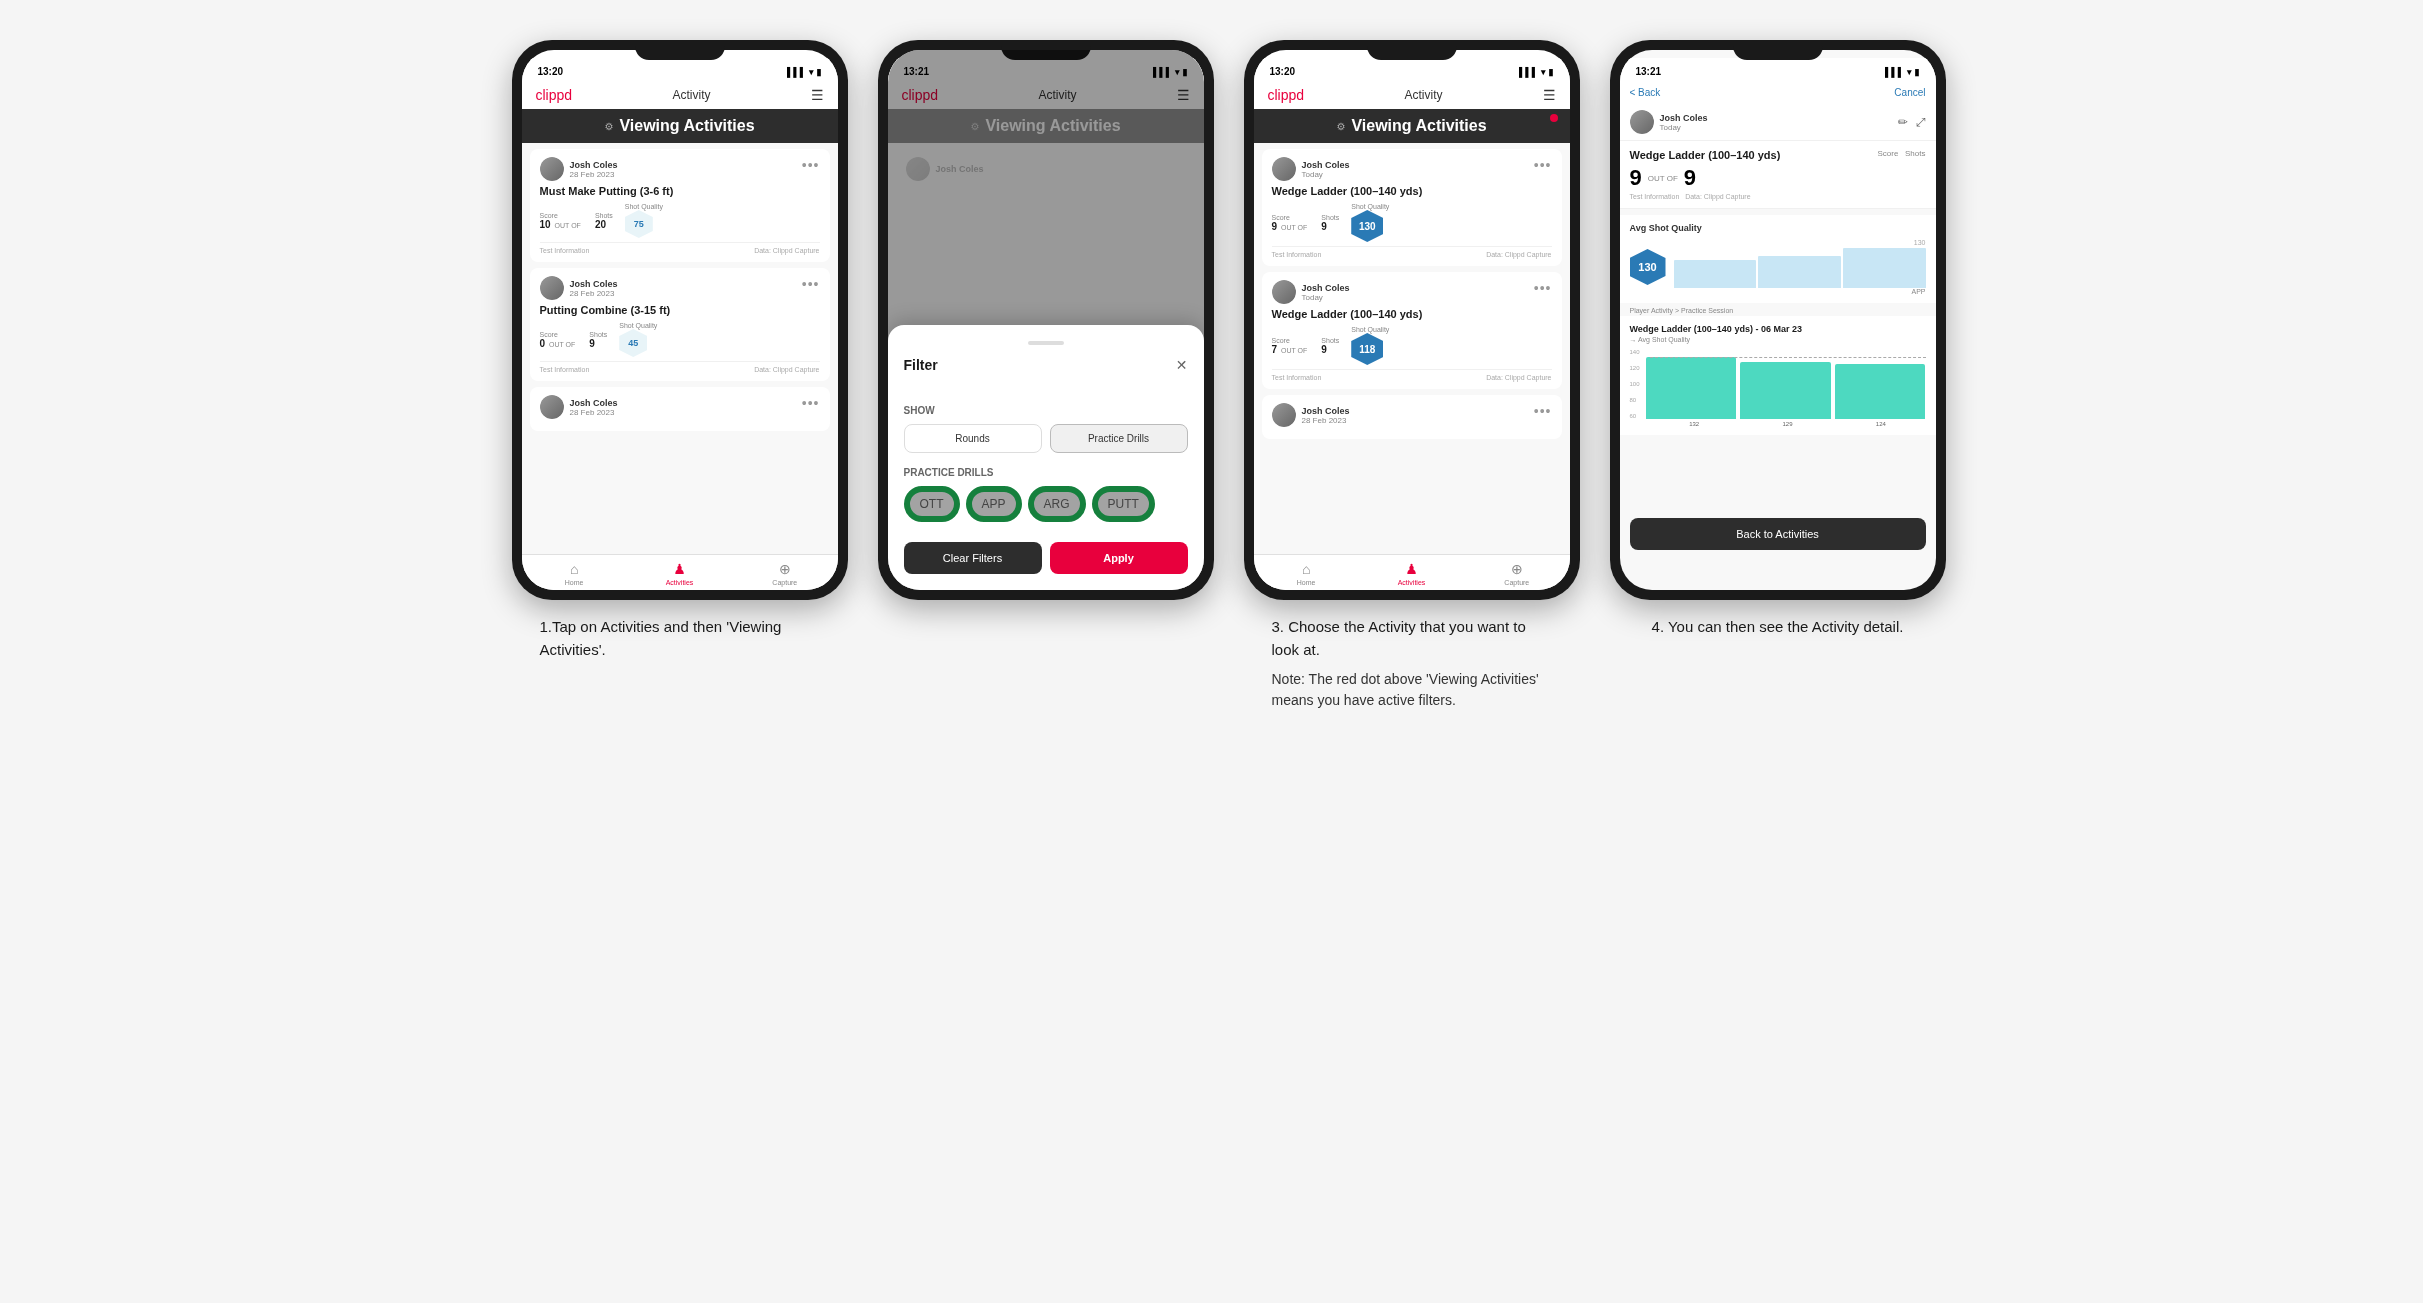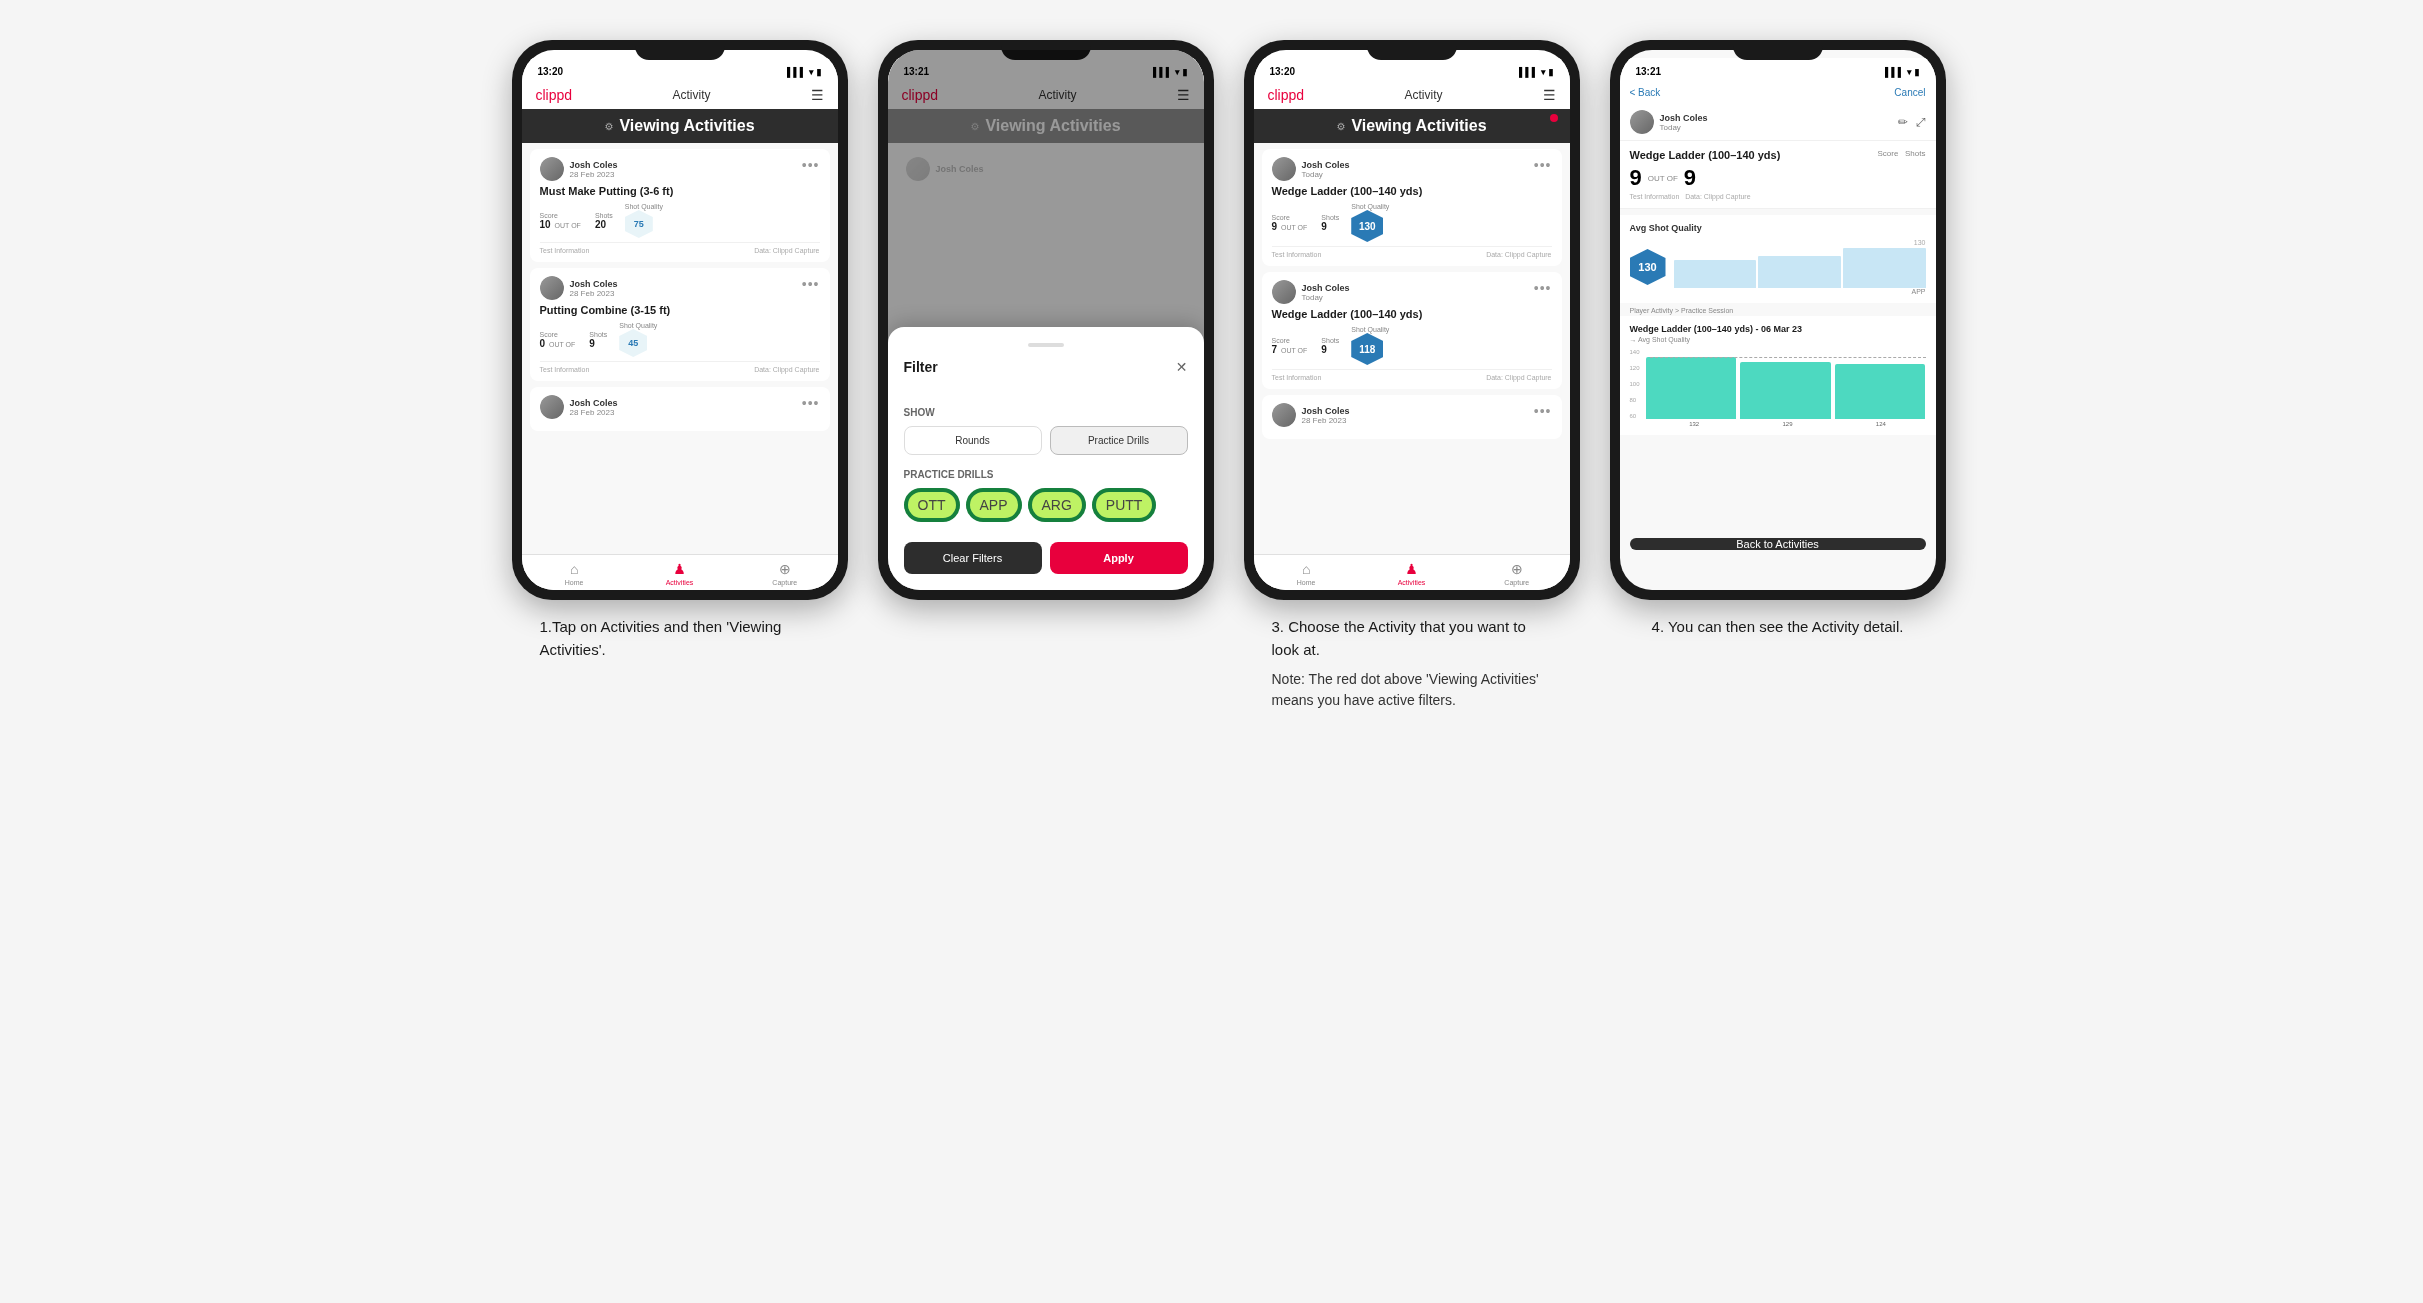--- a/index.html
+++ b/index.html
@@ -253,26 +253,26 @@
       border-color: #bbb;
     }
     .pill-row {
       display: flex;
       gap: 6px;
       flex-wrap: wrap;
       margin-bottom: 20px;
     }
     .pill {
       padding: 5px 10px;
-      border: 4px solid #15803d;
+      border: 6px solid #15803d;
       border-radius: 20px;
-      font-size: 14px;
+      font-size: 12px;
       font-weight: 500;
       color: #444;
-      background: #bef264;
+      background: #a3a3a3;
     }
     .modal-footer {
       display: flex;
       gap: 8px;
     }
     .btn-clear {
       flex: 1;
       padding: 10px;
       background: #2d2d2d;
       color: #fff;
@@ -343,20 +343,21 @@
     .out-of-text { font-size: 8px; color: #888; }
     .chart-bar {
       background: #4dd9c0;
       border-radius: 2px 2px 0 0;
       flex: 1;
     }
     .back-activities-btn {
       background: #2d2d2d;
       color: #fff;
       text-align: center;
+      padding: 10px;
       font-size: 11px;
       font-weight: 500;
       position: absolute;
       bottom: 40px;
       left: 10px;
       right: 10px;
       border-radius: 8px;
     }
     .avg-shot-badge {
       display: flex;

